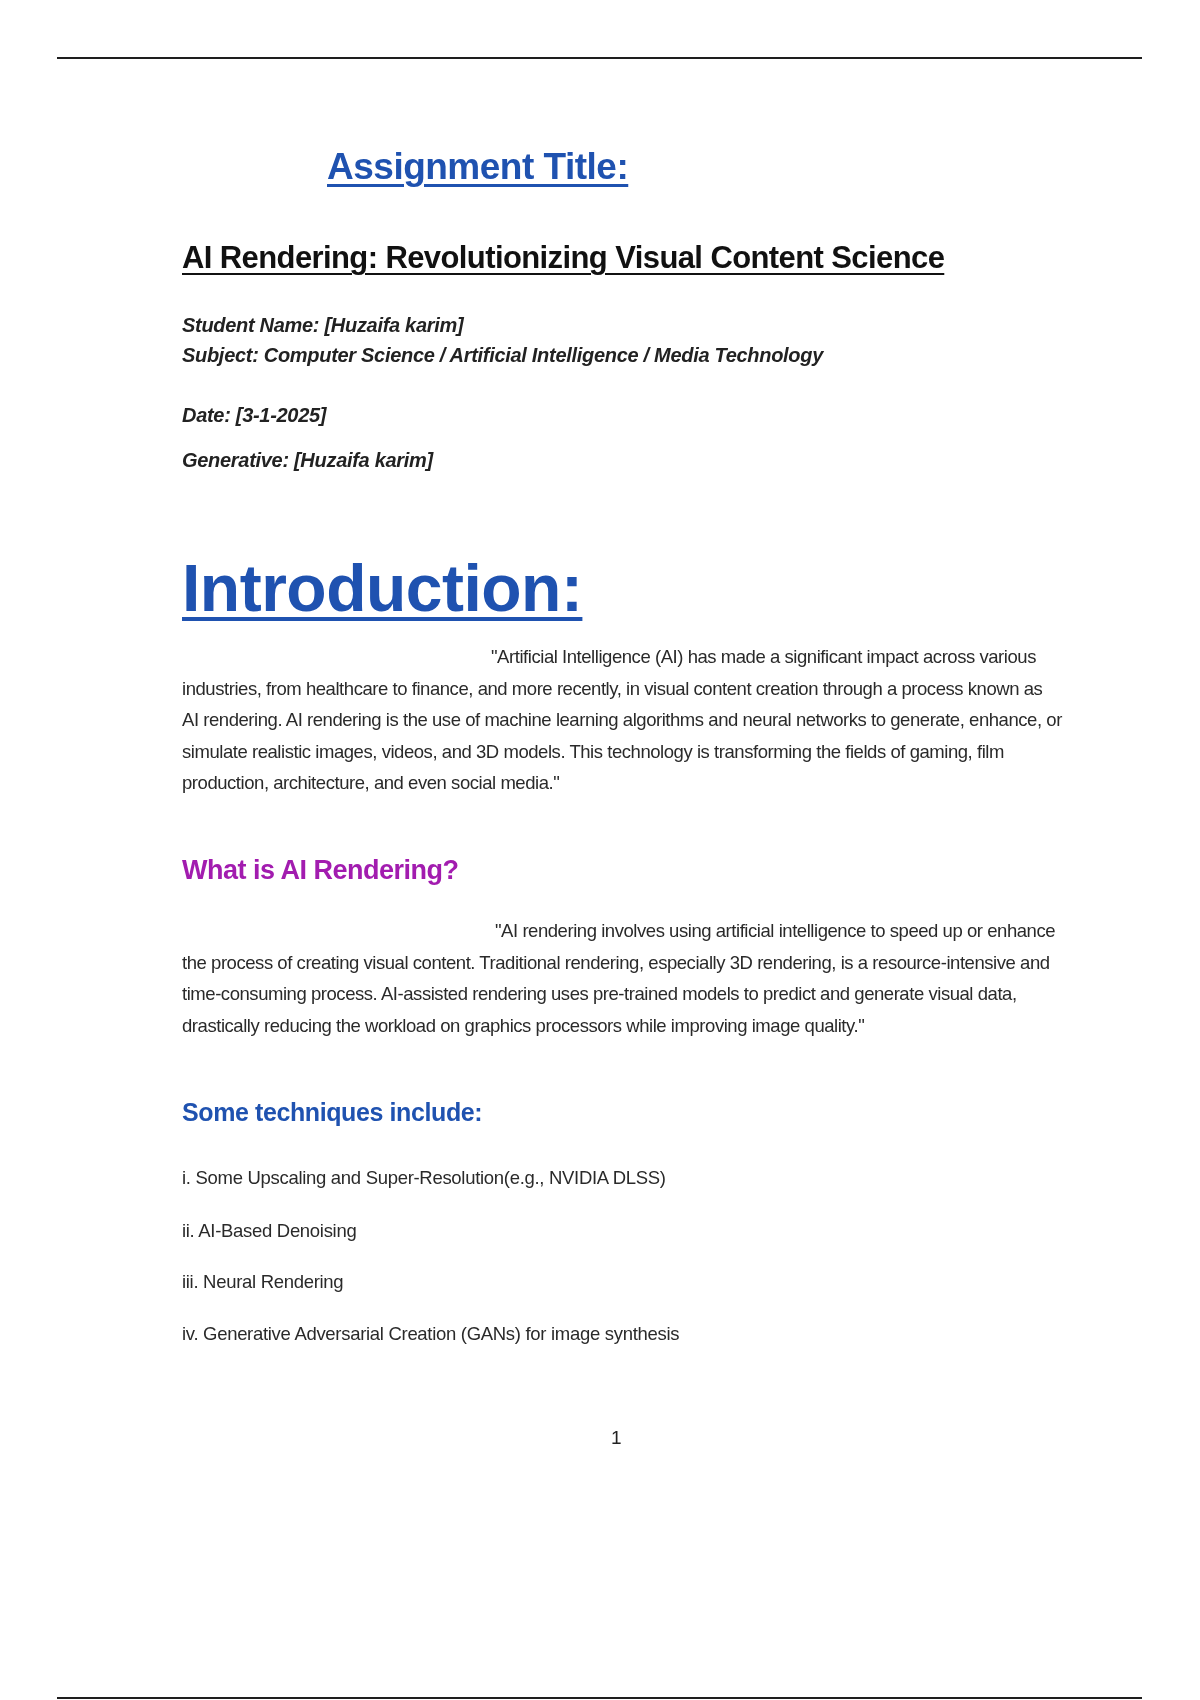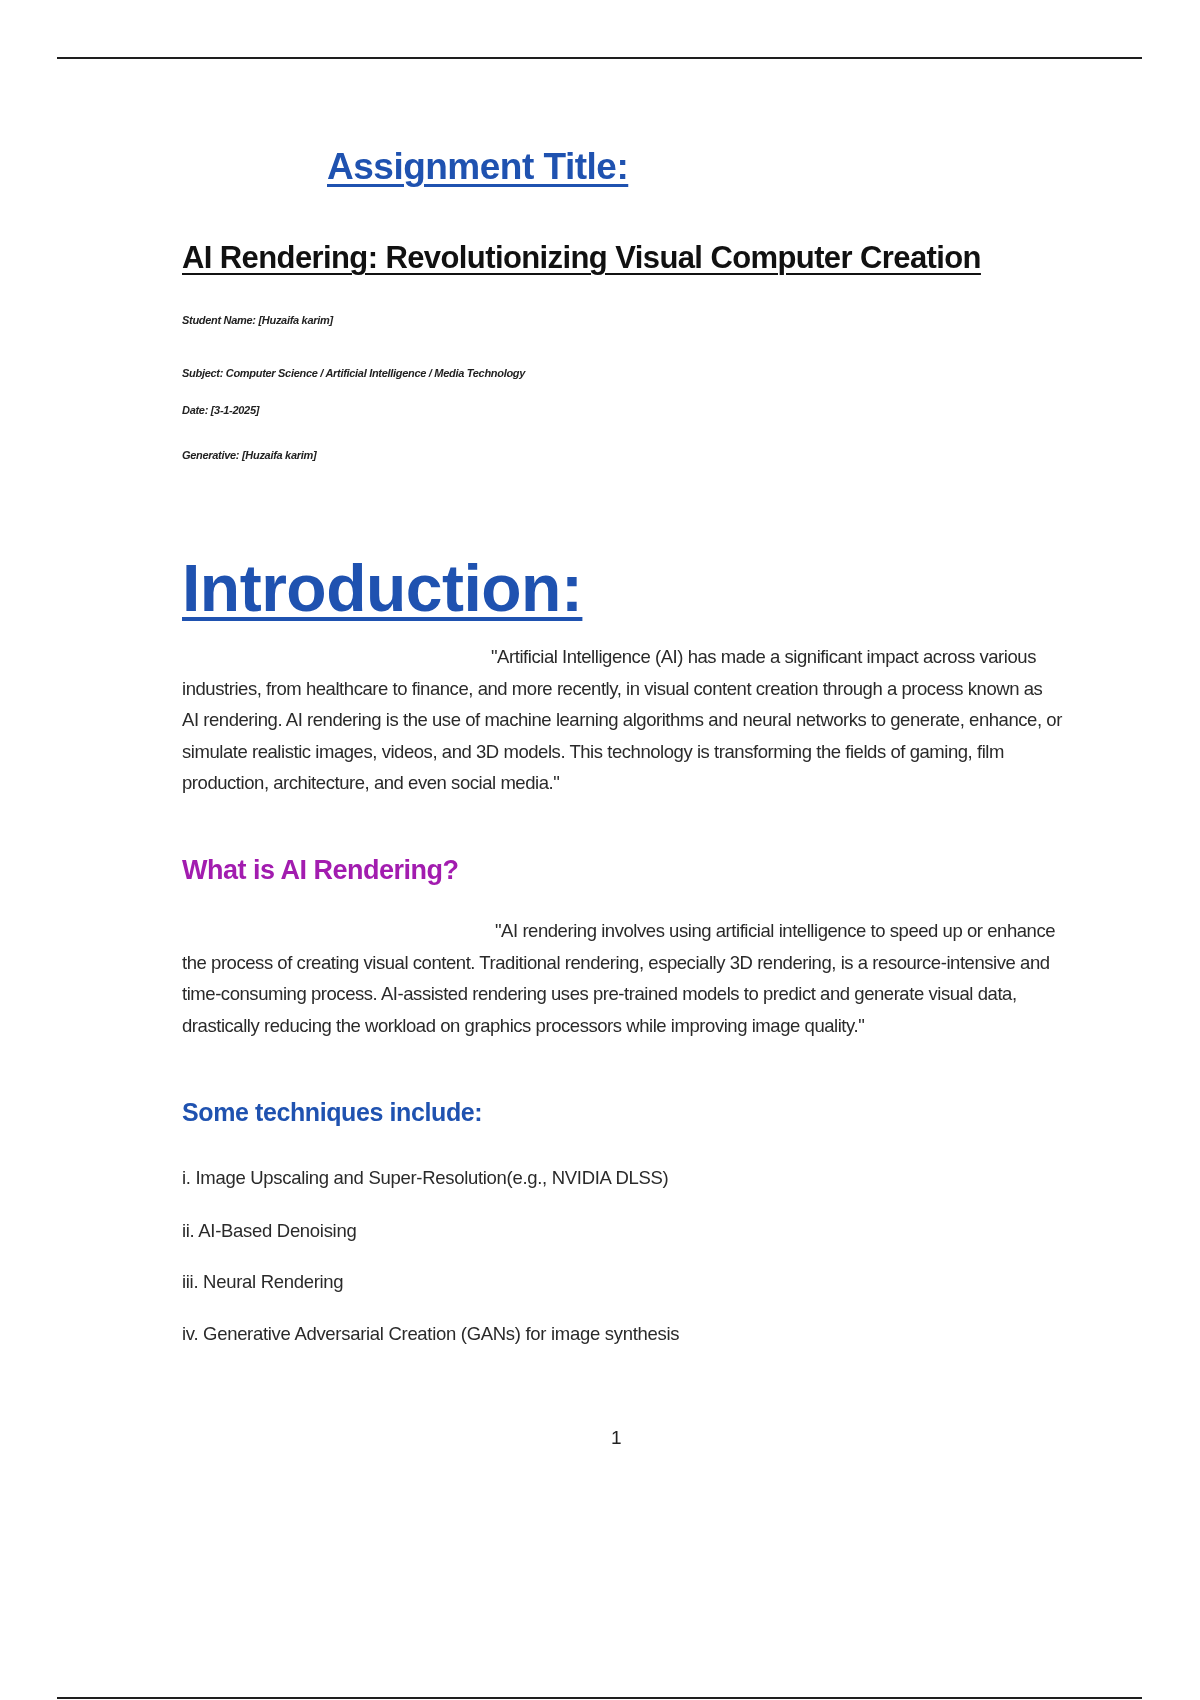--- a/index.html
+++ b/index.html
@@ -44,21 +44,21 @@
       font-size: 31px;
       font-weight: bold;
       color: #111;
       text-decoration: underline;
       text-decoration-thickness: 2px;
       text-underline-offset: 5px;
       letter-spacing: -0.6px;
     }
     .meta {
       left: 182px;
-      font-size: 11px;
+      font-size: 20px;
       font-weight: bold;
       font-style: italic;
       color: #222;
       letter-spacing: -0.3px;
     }
     .intro-heading {
       left: 182px;
       top: 550px;
       font-size: 66px;
       font-weight: bold;
@@ -110,36 +110,36 @@
       font-size: 19px;
       color: #222;
     }
   </style>
 </head>
 <body>
 
 <div class="rule top"></div>
 
 <div class="abs assignment-title">Assignment Title:</div>
-<div class="abs doc-title">AI Rendering: Revolutionizing Visual Computer Creation</div>
+<div class="abs doc-title">AI Rendering: Revolutionizing Visual Content Science</div>
 
 <div class="abs meta" style="top:314px;">Student Name: [Huzaifa karim]</div>
-<div class="abs meta" style="top:367px;">Subject: Computer Science / Artificial Intelligence / Media Technology</div>
+<div class="abs meta" style="top:344px;">Subject: Computer Science / Artificial Intelligence / Media Technology</div>
 <div class="abs meta" style="top:404px;">Date: [3-1-2025]</div>
 <div class="abs meta" style="top:449px;">Generative: [Huzaifa karim]</div>
 
 <div class="abs intro-heading">Introduction:</div>
 <p class="para intro">"Artificial Intelligence (AI) has made a significant impact across various industries, from healthcare to finance, and more recently, in visual content creation through a process known as AI rendering. AI rendering is the use of machine learning algorithms and neural networks to generate, enhance, or simulate realistic images, videos, and 3D models. This technology is transforming the fields of gaming, film production, architecture, and even social media."</p>
 
 <div class="abs sub-heading">What is AI Rendering?</div>
 <p class="para what">"AI rendering involves using artificial intelligence to speed up or enhance the process of creating visual content. Traditional rendering, especially 3D rendering, is a resource-intensive and time-consuming process. AI-assisted rendering uses pre-trained models to predict and generate visual data, drastically reducing the workload on graphics processors while improving image quality."</p>
 
 <div class="abs techniques-heading">Some techniques include:</div>
 <div>
-  <div class="abs list-item" style="top:1167px;">i.  Image Upscaling and Super-Resolution(e.g., NVIDIA DLSS)</div>
+  <div class="abs list-item" style="top:1167px;">i.  Some Upscaling and Super-Resolution(e.g., NVIDIA DLSS)</div>
   <div class="abs list-item" style="top:1220px;">ii.  AI-Based Denoising</div>
   <div class="abs list-item" style="top:1271px;">iii. Neural Rendering</div>
   <div class="abs list-item" style="top:1323px;">iv. Generative Adversarial Creation (GANs) for image synthesis</div>
 </div>
 
 <div class="abs page-number">1</div>
 
 <div class="rule bottom"></div>
 
 </body></html>

